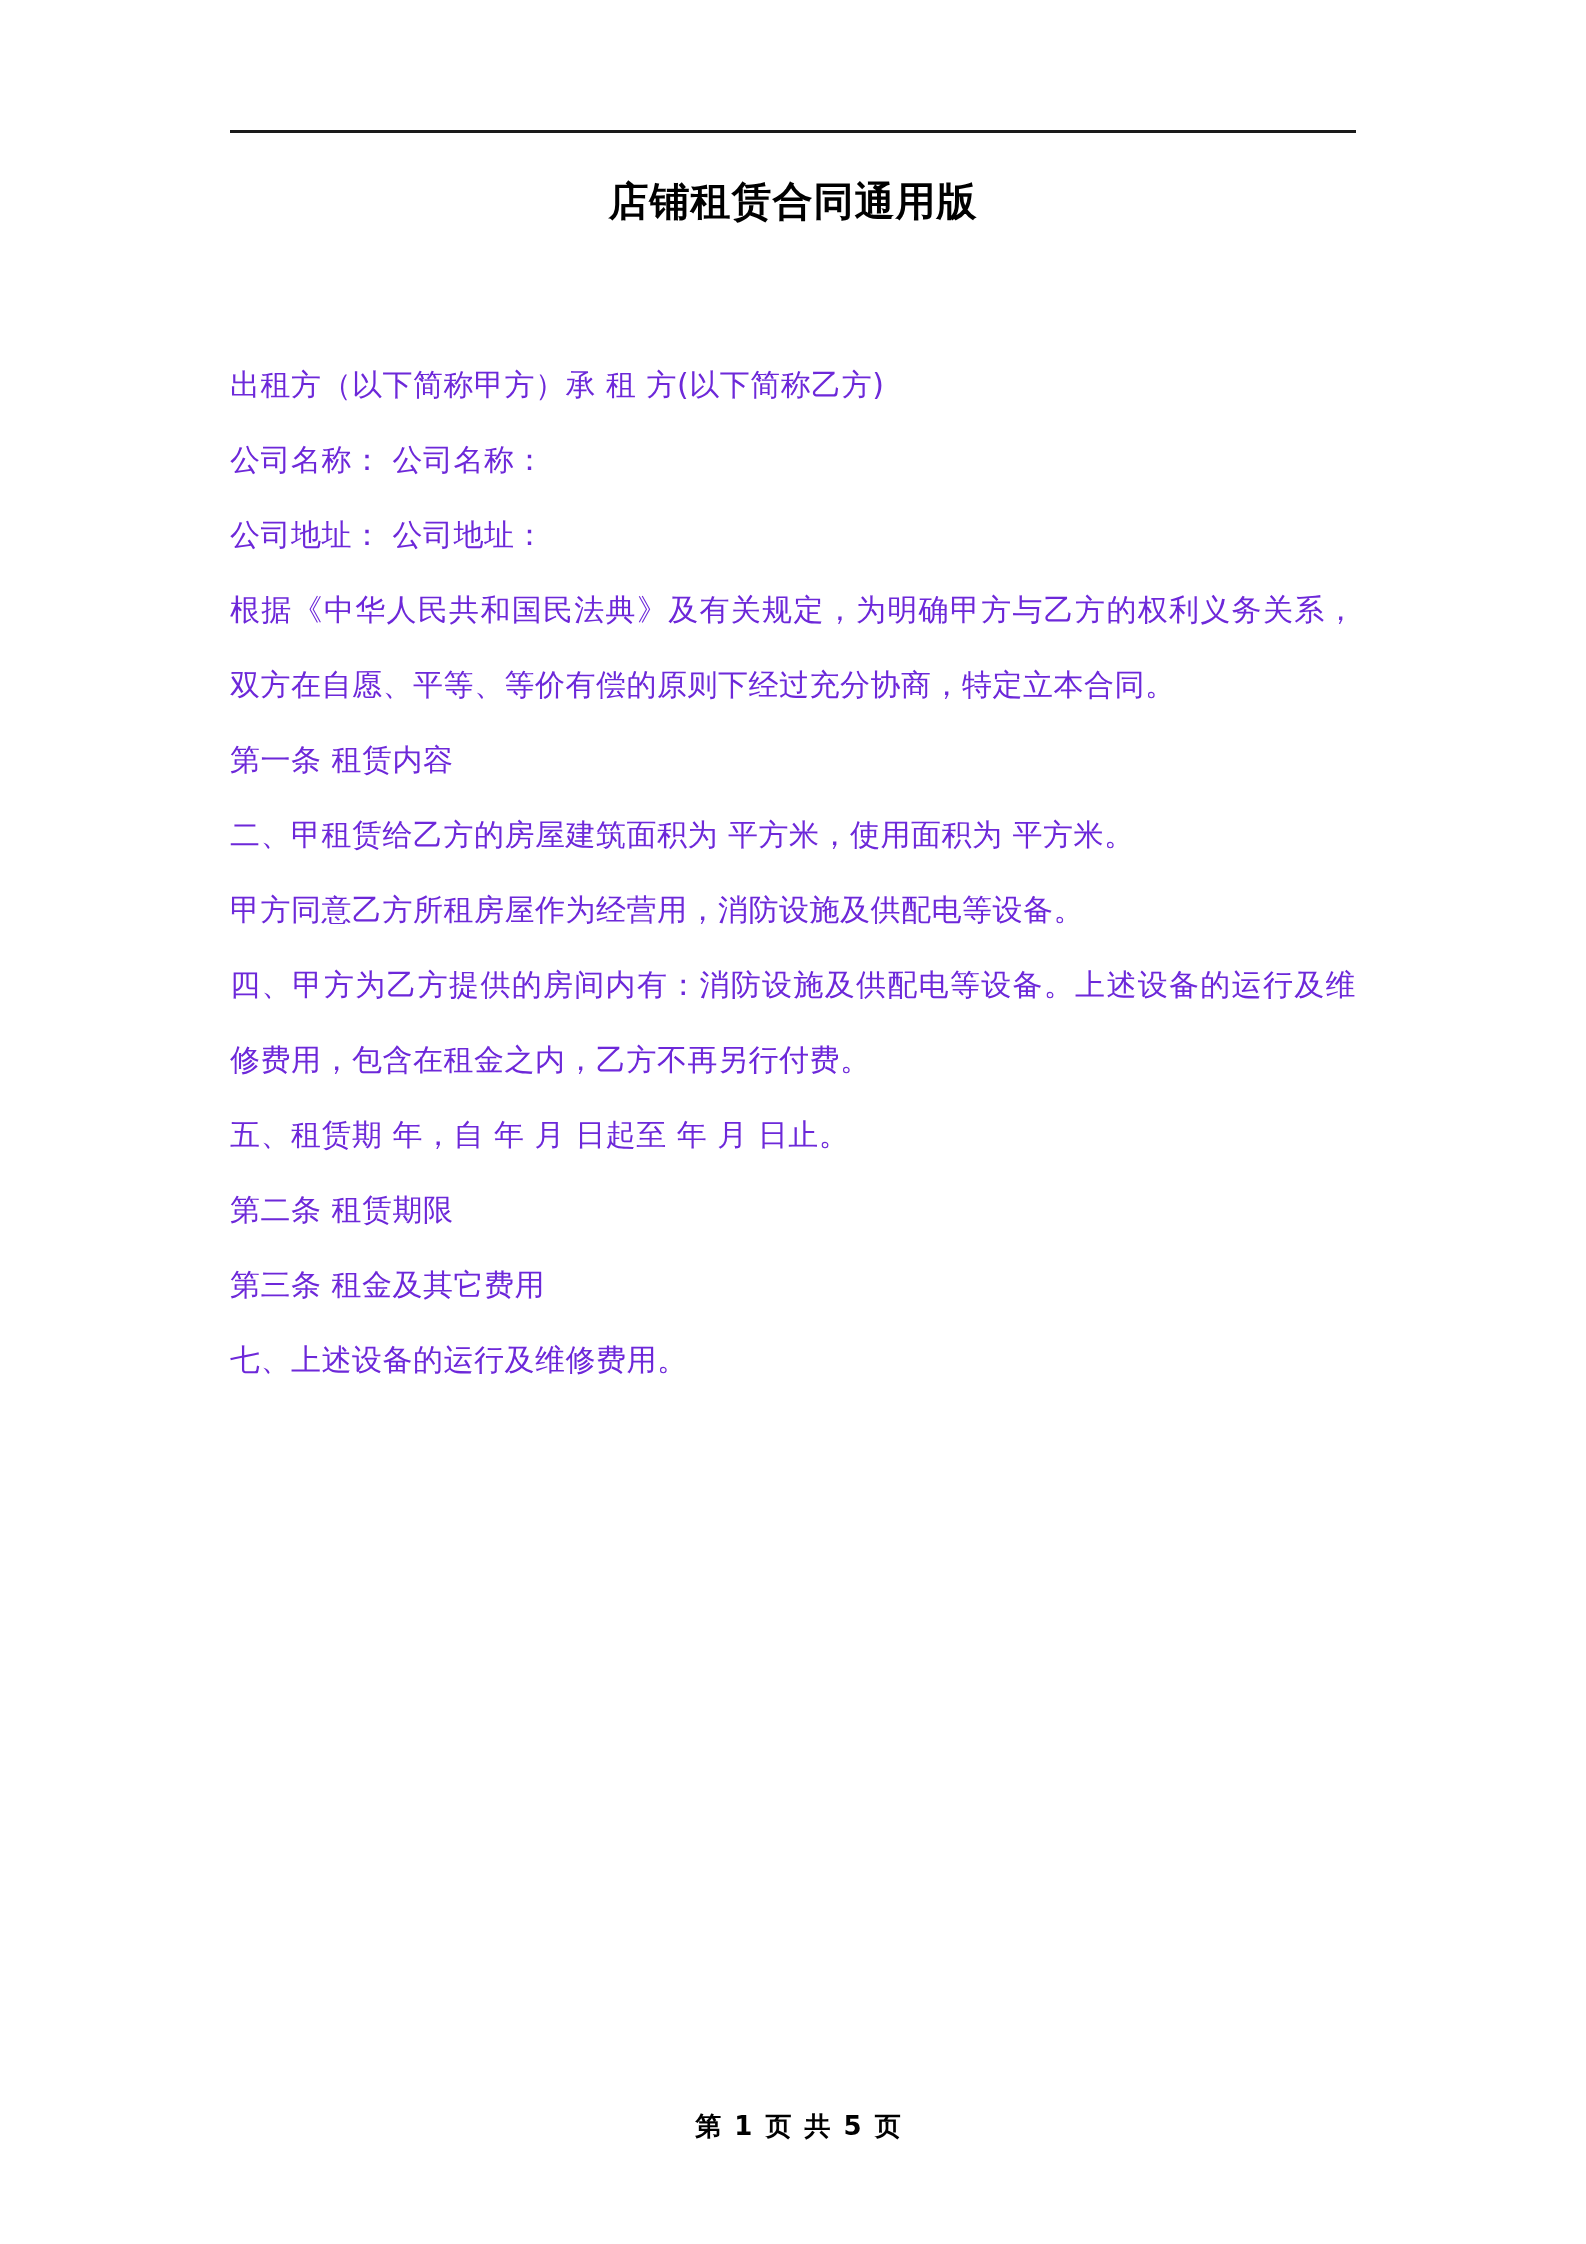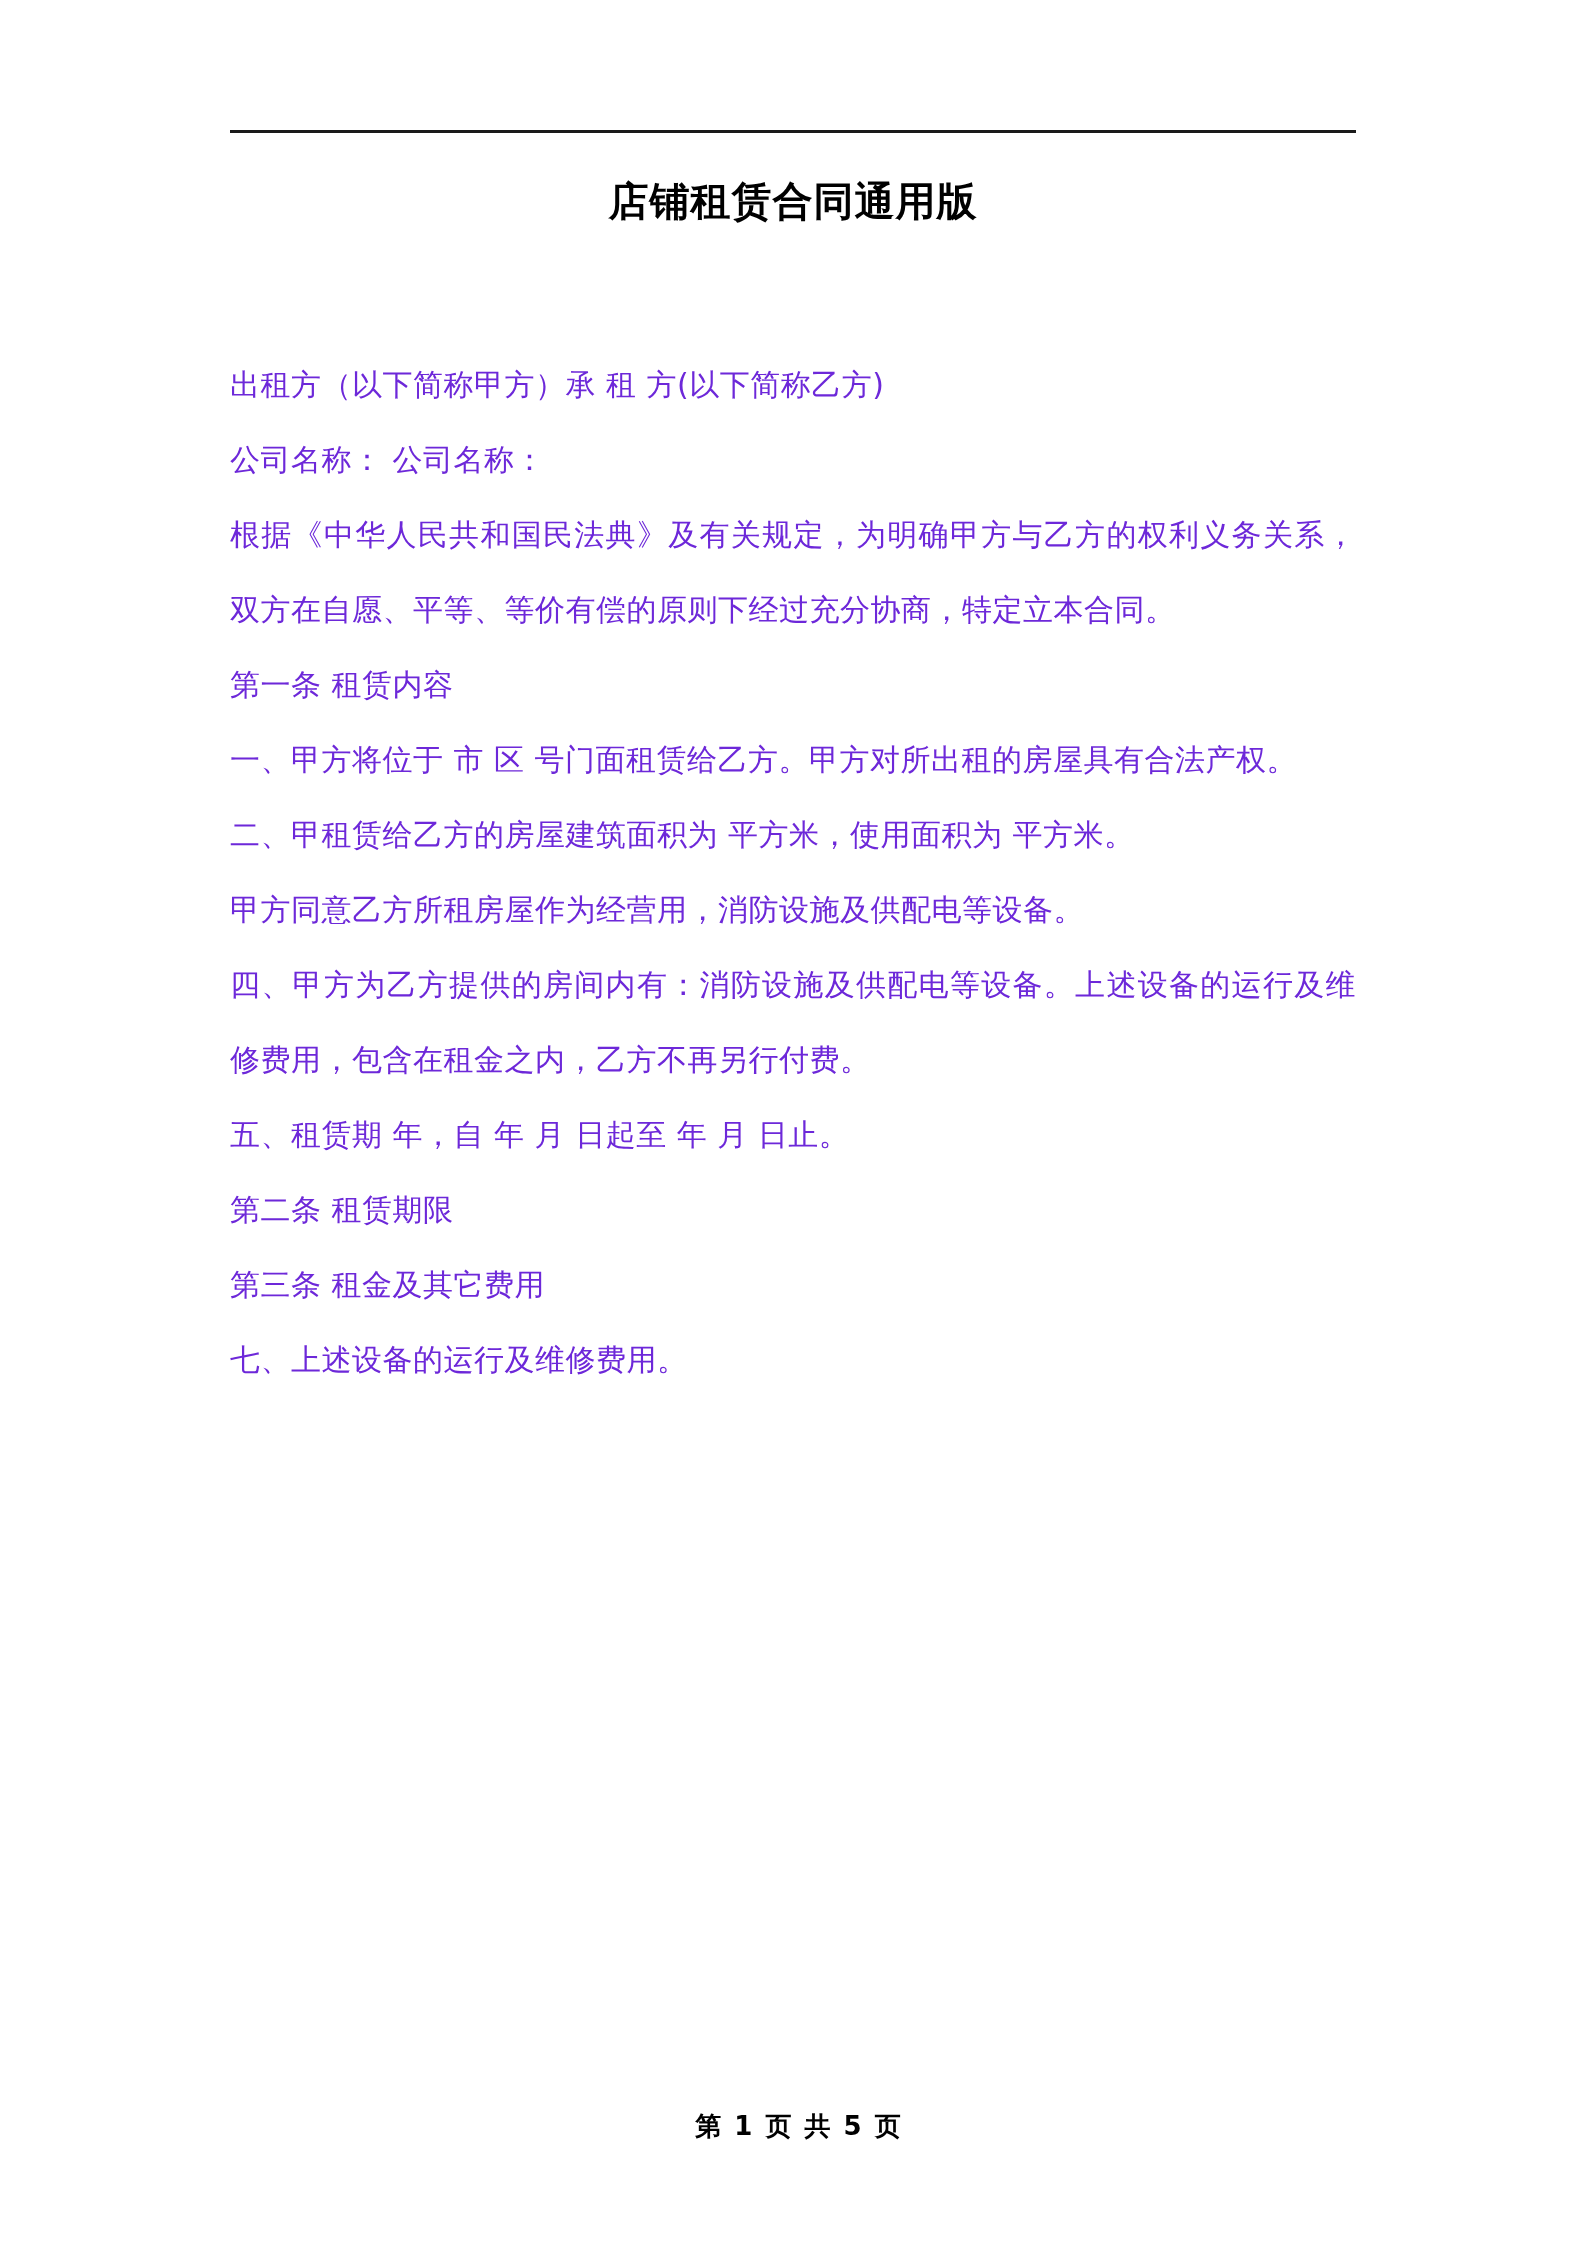--- a/index.html
+++ b/index.html
@@ -69,23 +69,23 @@
 <div class="page">
   <div class="content">
 
     <div class="top-rule"></div>
 
     <h1 class="doc-title">店铺租赁合同通用版</h1>
 
     <div class="body-block">
       <p class="para">出租方（以下简称甲方）承 租 方(以下简称乙方)</p>
       <p class="para">公司名称：  公司名称：</p>
+      <p class="para">公司地址：  公司地址：</p>
       <p class="para">根据《中华人民共和国民法典》及有关规定，为明确甲方与乙方的权利义务关系，双方在自愿、平等、等价有偿的原则下经过充分协商，特定立本合同。</p>
       <p class="para">第一条 租赁内容</p>
-      <p class="para">一、甲方将位于 市 区 号门面租赁给乙方。甲方对所出租的房屋具有合法产权。</p>
       <p class="para">二、甲租赁给乙方的房屋建筑面积为 平方米，使用面积为 平方米。</p>
       <p class="para">甲方同意乙方所租房屋作为经营用，消防设施及供配电等设备。</p>
       <p class="para">四、甲方为乙方提供的房间内有：消防设施及供配电等设备。上述设备的运行及维修费用，包含在租金之内，乙方不再另行付费。</p>
       <p class="para">五、租赁期 年，自 年 月 日起至 年 月 日止。</p>
       <p class="para">第二条 租赁期限</p>
       <p class="para">第三条 租金及其它费用</p>
       <p class="para">七、上述设备的运行及维修费用。</p>
     </div>
 
   </div>

